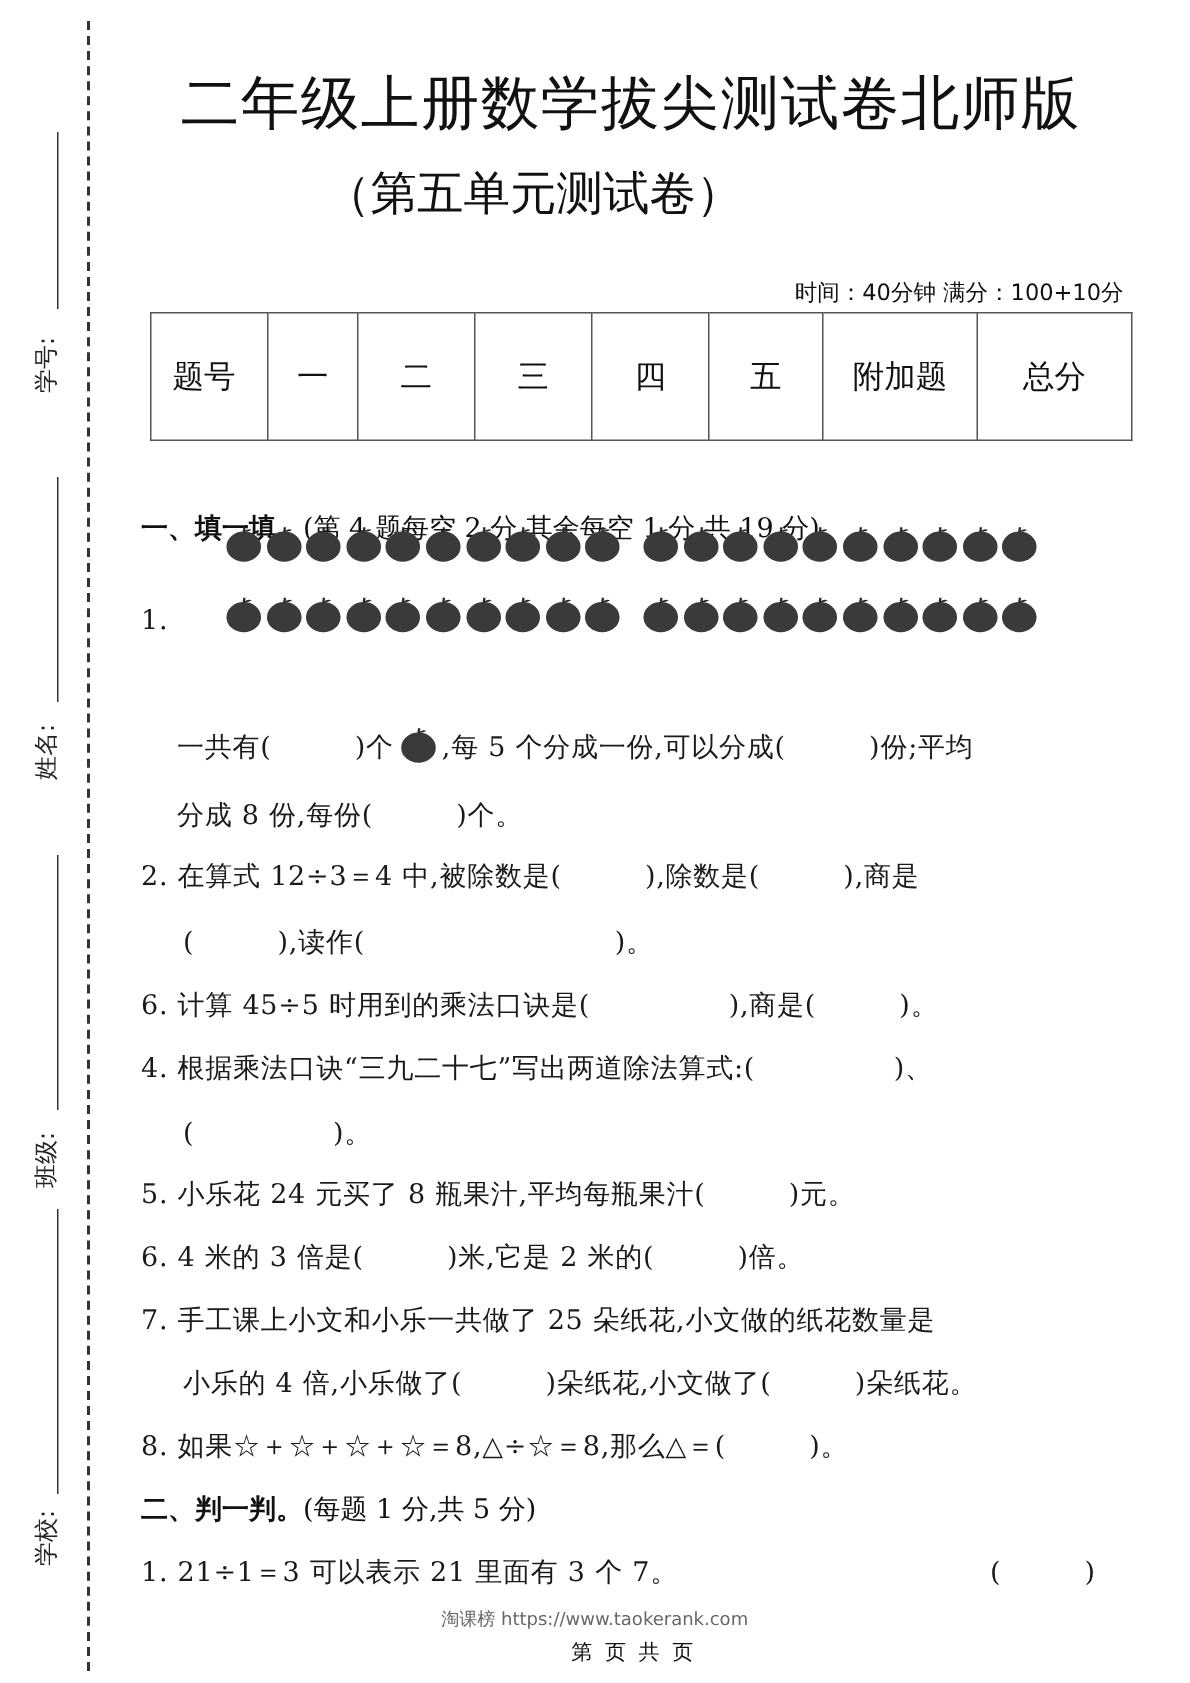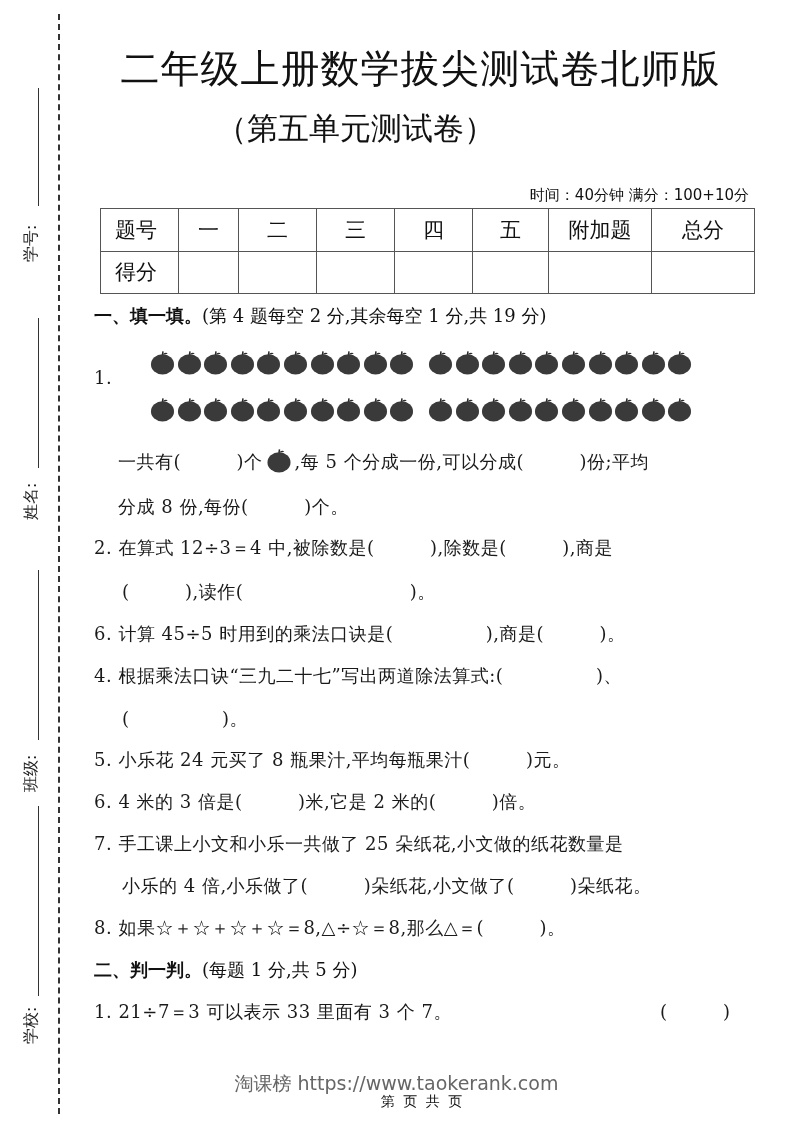--- a/index.html
+++ b/index.html
@@ -1,21 +1,21 @@
 <!DOCTYPE html>
 <html><head>
 <meta charset="utf-8">
 <style>
   html, body { margin: 0; padding: 0; }
   body {
     width: 793px; height: 1122px; position: relative; overflow: hidden;
     background: #ffffff; color: #1a1a1a;
     font-family: "DejaVu Serif", "Liberation Serif", serif;
   }
-  .abs { position: absolute; white-space: nowrap; }
+  .abs { position: absolute; white-space: nowrap; margin-top: 36px; }
 
   
   .dash-line {
     position: absolute; left: 58px; top: 14px; width: 0; height: 1100px;
     border-left: 2px dashed #333;
   }
   .margin-rule { position: absolute; left: 38px; width: 0; border-left: 1.5px solid #333; }
   .margin-label {
     position: absolute; left: 21px; font-size: 16px; color: #222;
     font-family: "DejaVu Sans", sans-serif;
@@ -51,21 +51,21 @@
   .section b { font-weight: bold; font-family: "DejaVu Sans", sans-serif; }
   .line { font-size: 18px; color: #1a1a1a; letter-spacing: 0.5px; }
 
   .apple {
     position: absolute; width: 25px; height: 24px;
   }
   .apple-inline { display: inline-block; vertical-align: -5px; width: 24px; height: 24px; margin: 0 4px; }
 
   .footer-site {
     position: absolute; left: 0; width: 793px; top: 1071px; box-sizing: border-box;
-    text-align: center; font-size: 19px; color: #666; font-family: "DejaVu Sans", sans-serif;
+    text-align: center; font-size: 12px; color: #666; font-family: "DejaVu Sans", sans-serif;
   }
   .footer-page {
     position: absolute; left: 0; width: 793px; top: 1093px; padding-left: 50px; box-sizing: border-box;
     text-align: center; font-size: 14px; color: #111; font-family: "DejaVu Sans", sans-serif;
     word-spacing: 4px;
   }
 </style>
 </head>
 <body>
 
@@ -102,30 +102,20 @@
       <tr>
     <td class="first">题号</td>
     <td>一</td>
     <td>二</td>
     <td>三</td>
     <td>四</td>
     <td>五</td>
     <td>附加题</td>
     <td>总分</td>
   </tr>
-  <tr>
-    <td class="first">得分</td>
-    <td></td>
-    <td></td>
-    <td></td>
-    <td></td>
-    <td></td>
-    <td></td>
-    <td></td>
-  </tr>
 </tbody>
   </table>
 
 <div class="abs section" style="left:94px;top:304px;">
   <b>一、填一填。</b><span>(第 4 题每空 2 分,其余每空 1 分,共 19 分)</span>
 </div>
 
 <div class="abs line" style="left:94px;top:367px;">1.</div>
 
 <svg width="0" height="0" style="position:absolute">
@@ -280,17 +270,17 @@
 <div class="abs line" style="left:94px;top:790px;">6. 4 米的 3 倍是(　　　)米,它是 2 米的(　　　)倍。</div>
 
 <div class="abs line" style="left:94px;top:832px;">7. 手工课上小文和小乐一共做了 25 朵纸花,小文做的纸花数量是</div>
 <div class="abs line" style="left:122px;top:874px;">小乐的 4 倍,小乐做了(　　　)朵纸花,小文做了(　　　)朵纸花。</div>
 
 <div class="abs line" style="left:94px;top:916px;">8. 如果☆＋☆＋☆＋☆＝8,△÷☆＝8,那么△＝(　　　)。</div>
 
 <div class="abs section" style="left:94px;top:958px;">
   <b>二、判一判。</b><span>(每题 1 分,共 5 分)</span>
 </div>
-<div class="abs line" style="left:94px;top:1000px;">1. 21÷7＝3 可以表示 33 里面有 3 个 7。</div>
+<div class="abs line" style="left:94px;top:1000px;">1. 21÷1＝3 可以表示 21 里面有 3 个 7。</div>
 <div class="abs line" style="left:660px;top:1000px;">(　　　)</div>
 
 <div class="footer-site">淘课榜 https://www.taokerank.com</div>
 <div class="footer-page">第 页 共 页</div>
 
 </body></html>

